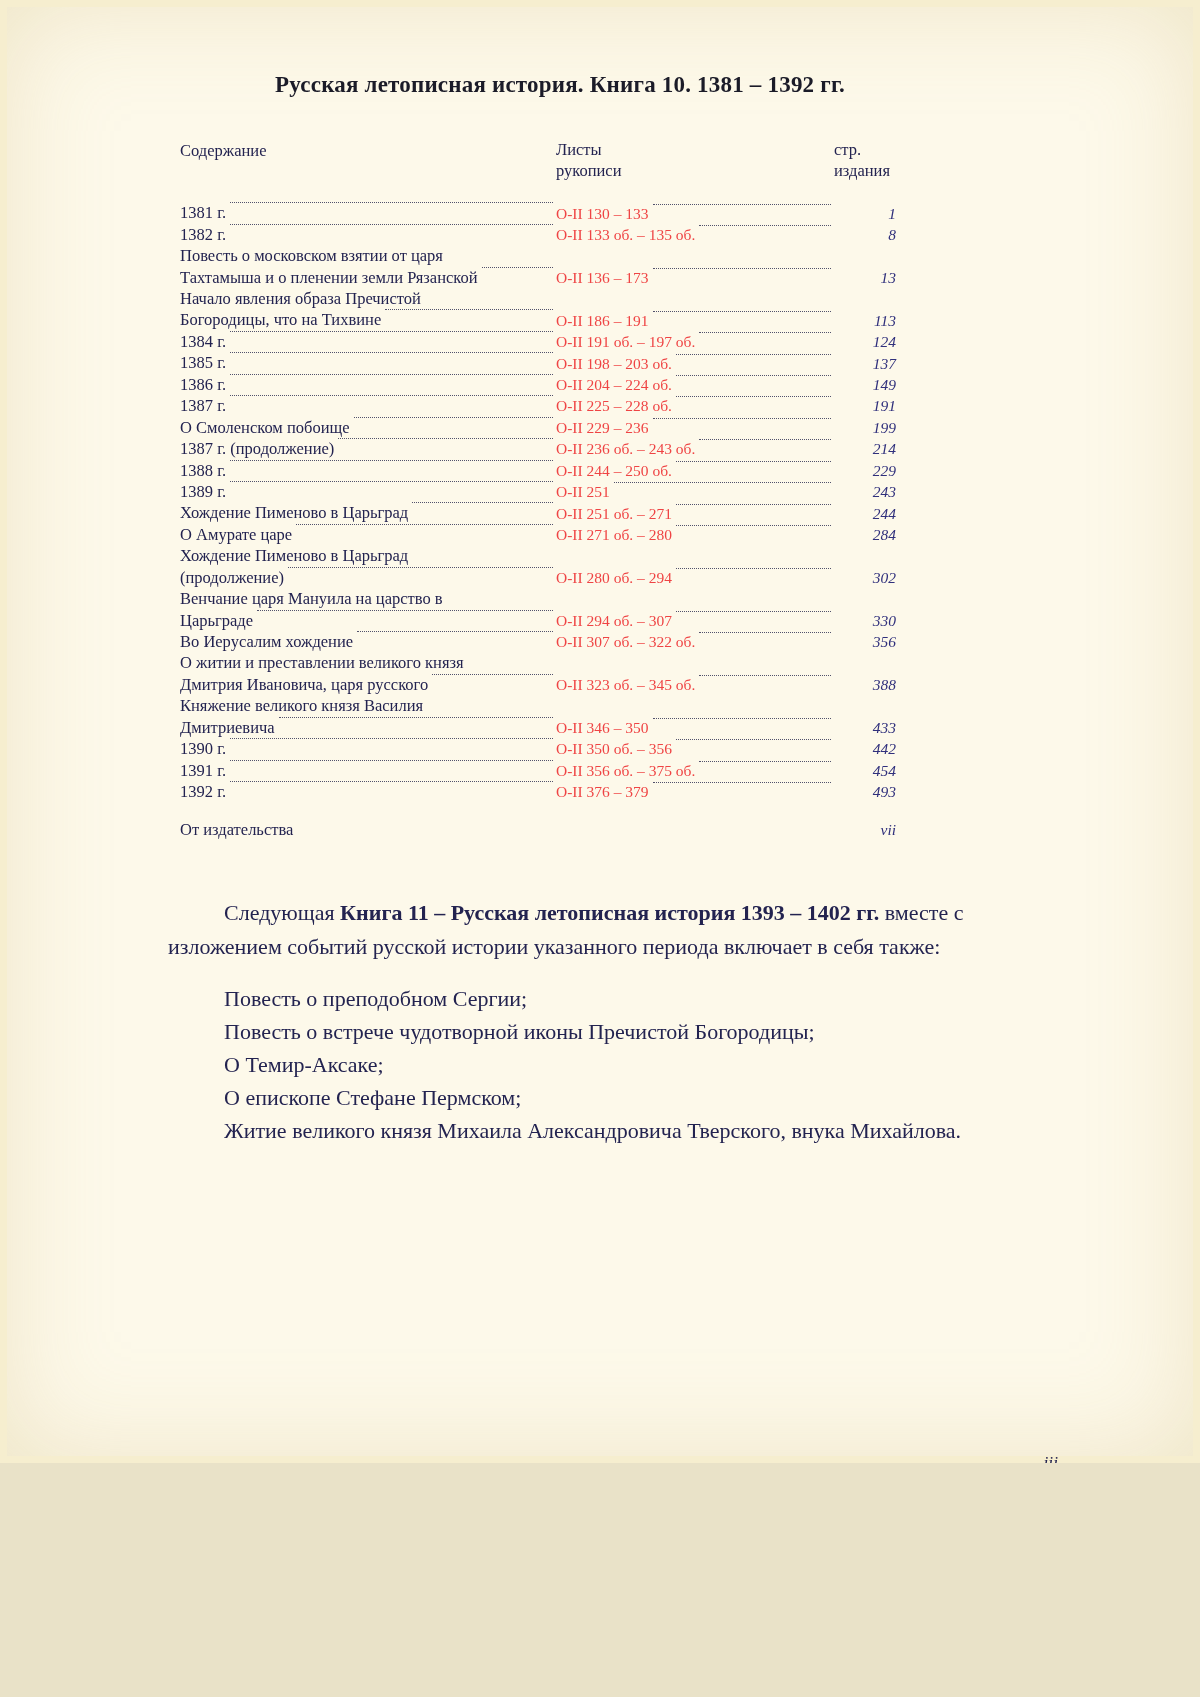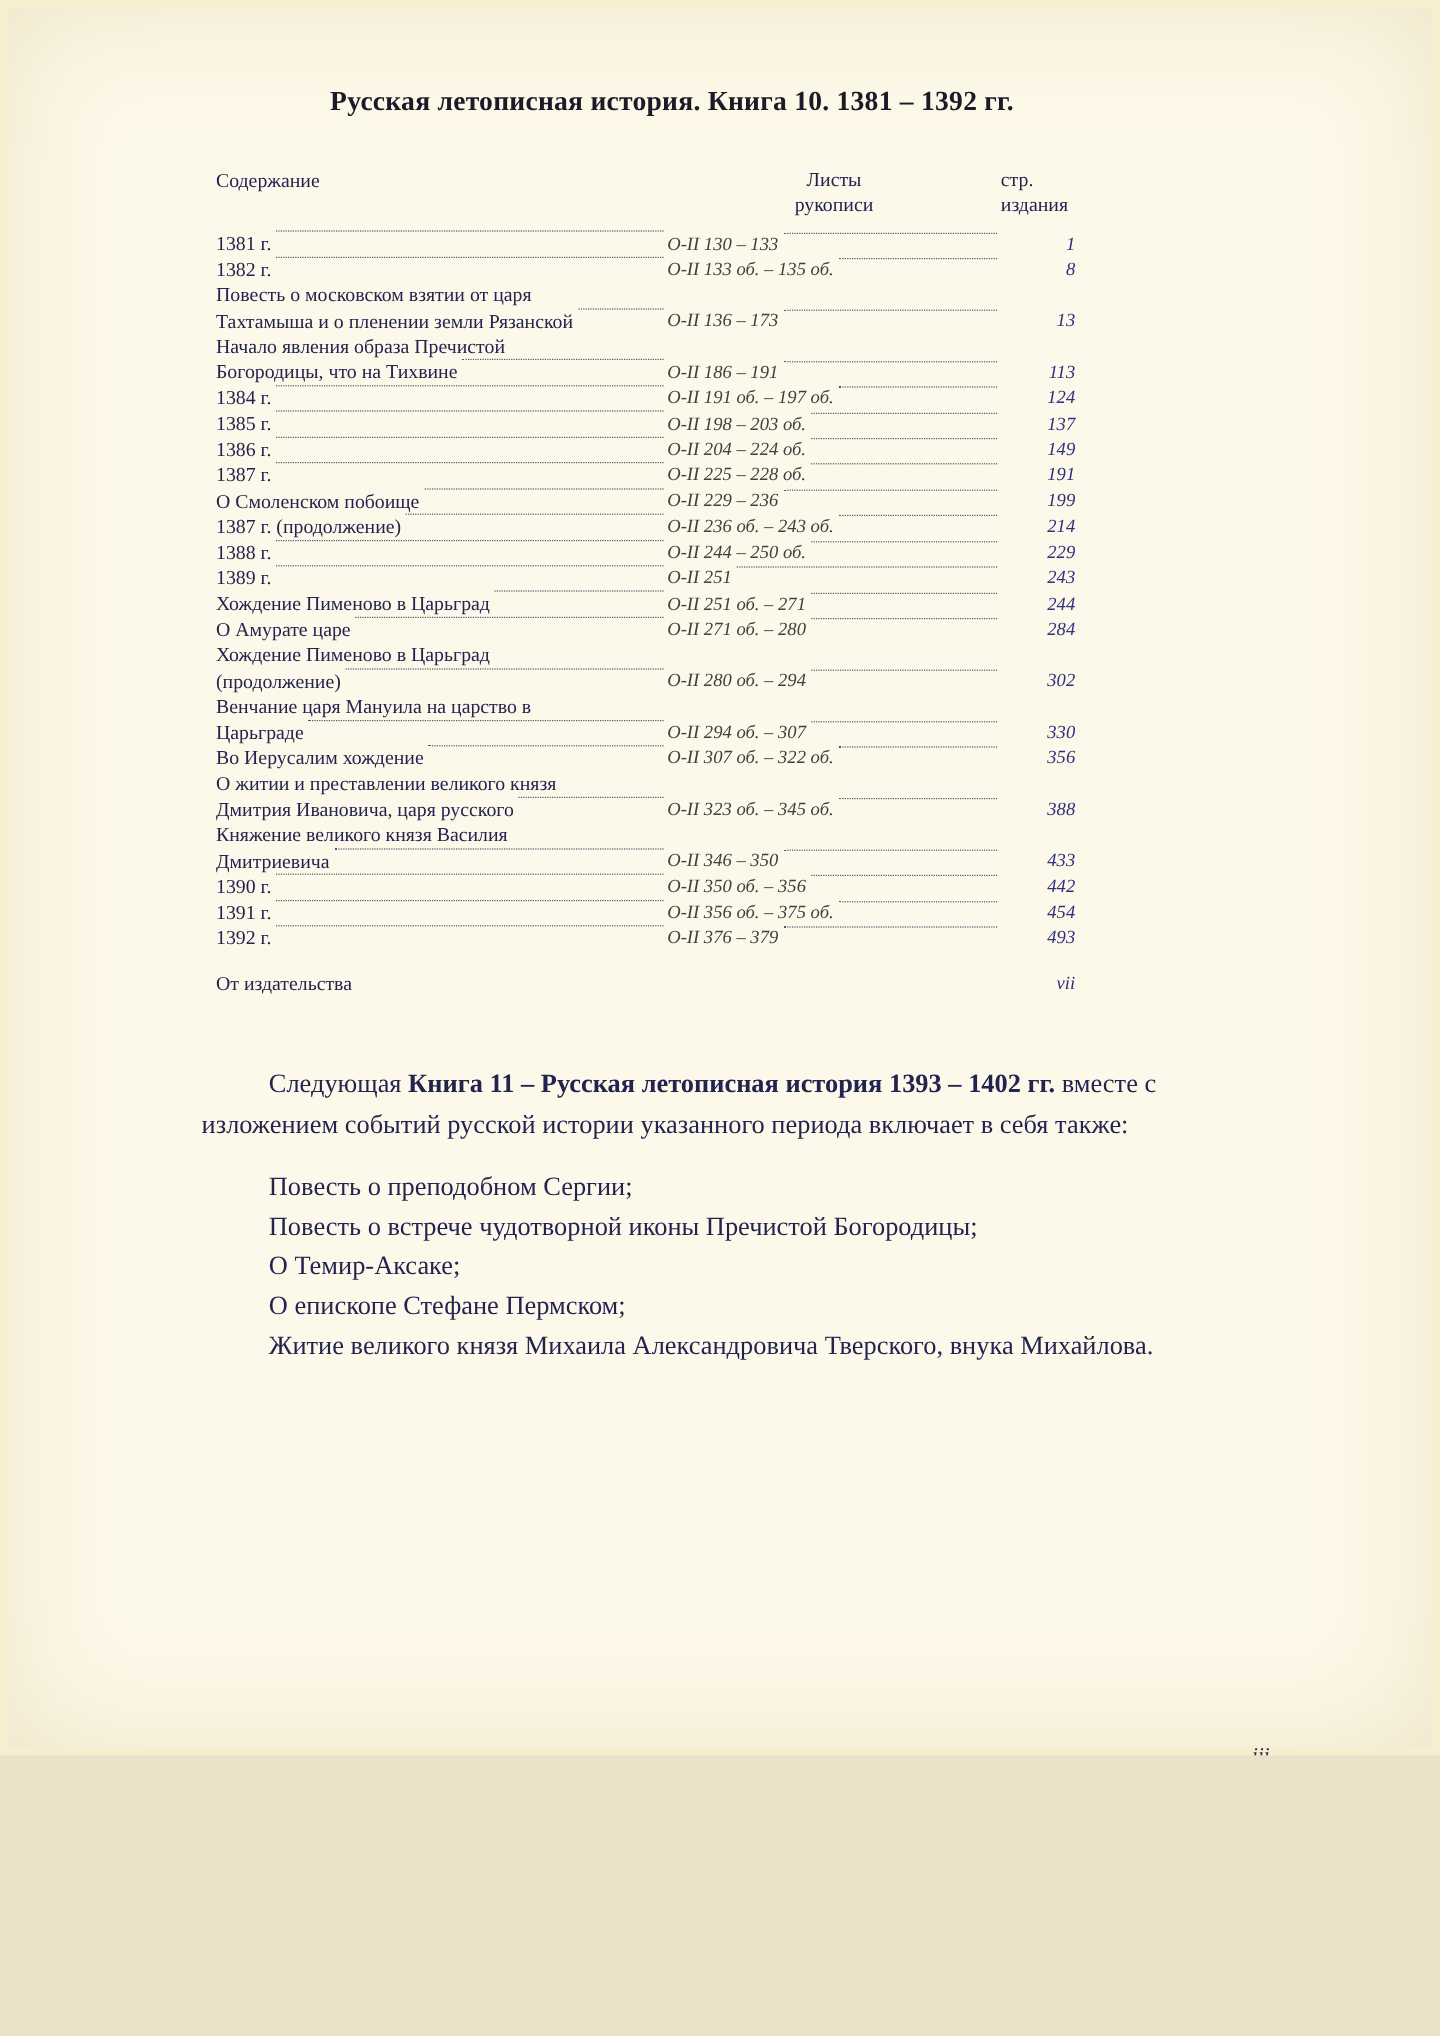--- a/index.html
+++ b/index.html
@@ -31,46 +31,45 @@
   }
   .toc {
     margin: 42px 0 0 180px;
     width: 716px;
     font-size: 16.5px;
     line-height: 1.3;
   }
   .toc-header {
     display: flex;
     align-items: flex-start;
-    margin-bottom: 11px;
+    margin-bottom: 21px;
   }
   .toc-header .col-content,
   .toc-header .col-leaves { font-style: normal; }
-  .toc-header .hdr-leaves div { line-height: 1.25; text-align: center; }
+  .toc-header .hdr-leaves div { line-height: 1.25; }
   .toc-header .hdr-page { text-align: left; line-height: 1.25; }
   .col-content { width: 376px; flex: none; }
   .col-leaves  { width: 278px; flex: none; }
   .col-page    { width: 62px;  flex: none; text-align: right; font-style: italic; color: #30307c; font-size: 15.5px; }
   .toc-row {
     display: flex;
     align-items: flex-end;
   }
   .line-with-dots {
     display: flex;
     align-items: flex-start;
   }
   .dots {
     flex: 1 1 auto;
     min-width: 10px;
     border-bottom: 1.5px dotted #52526c;
     margin: 0 3px 4px 4px;
   }
   .leaves-text {
-    font-style: italic;
-    color: #404040;
+    color: #ef4444;
     font-size: 15.5px;
     white-space: nowrap;
   }
   .title-text { white-space: nowrap; }
   .publisher-row {
     display: flex;
     align-items: flex-end;
     margin-top: 16px;
   }
   .publisher-row .spacer { flex: 1; }

